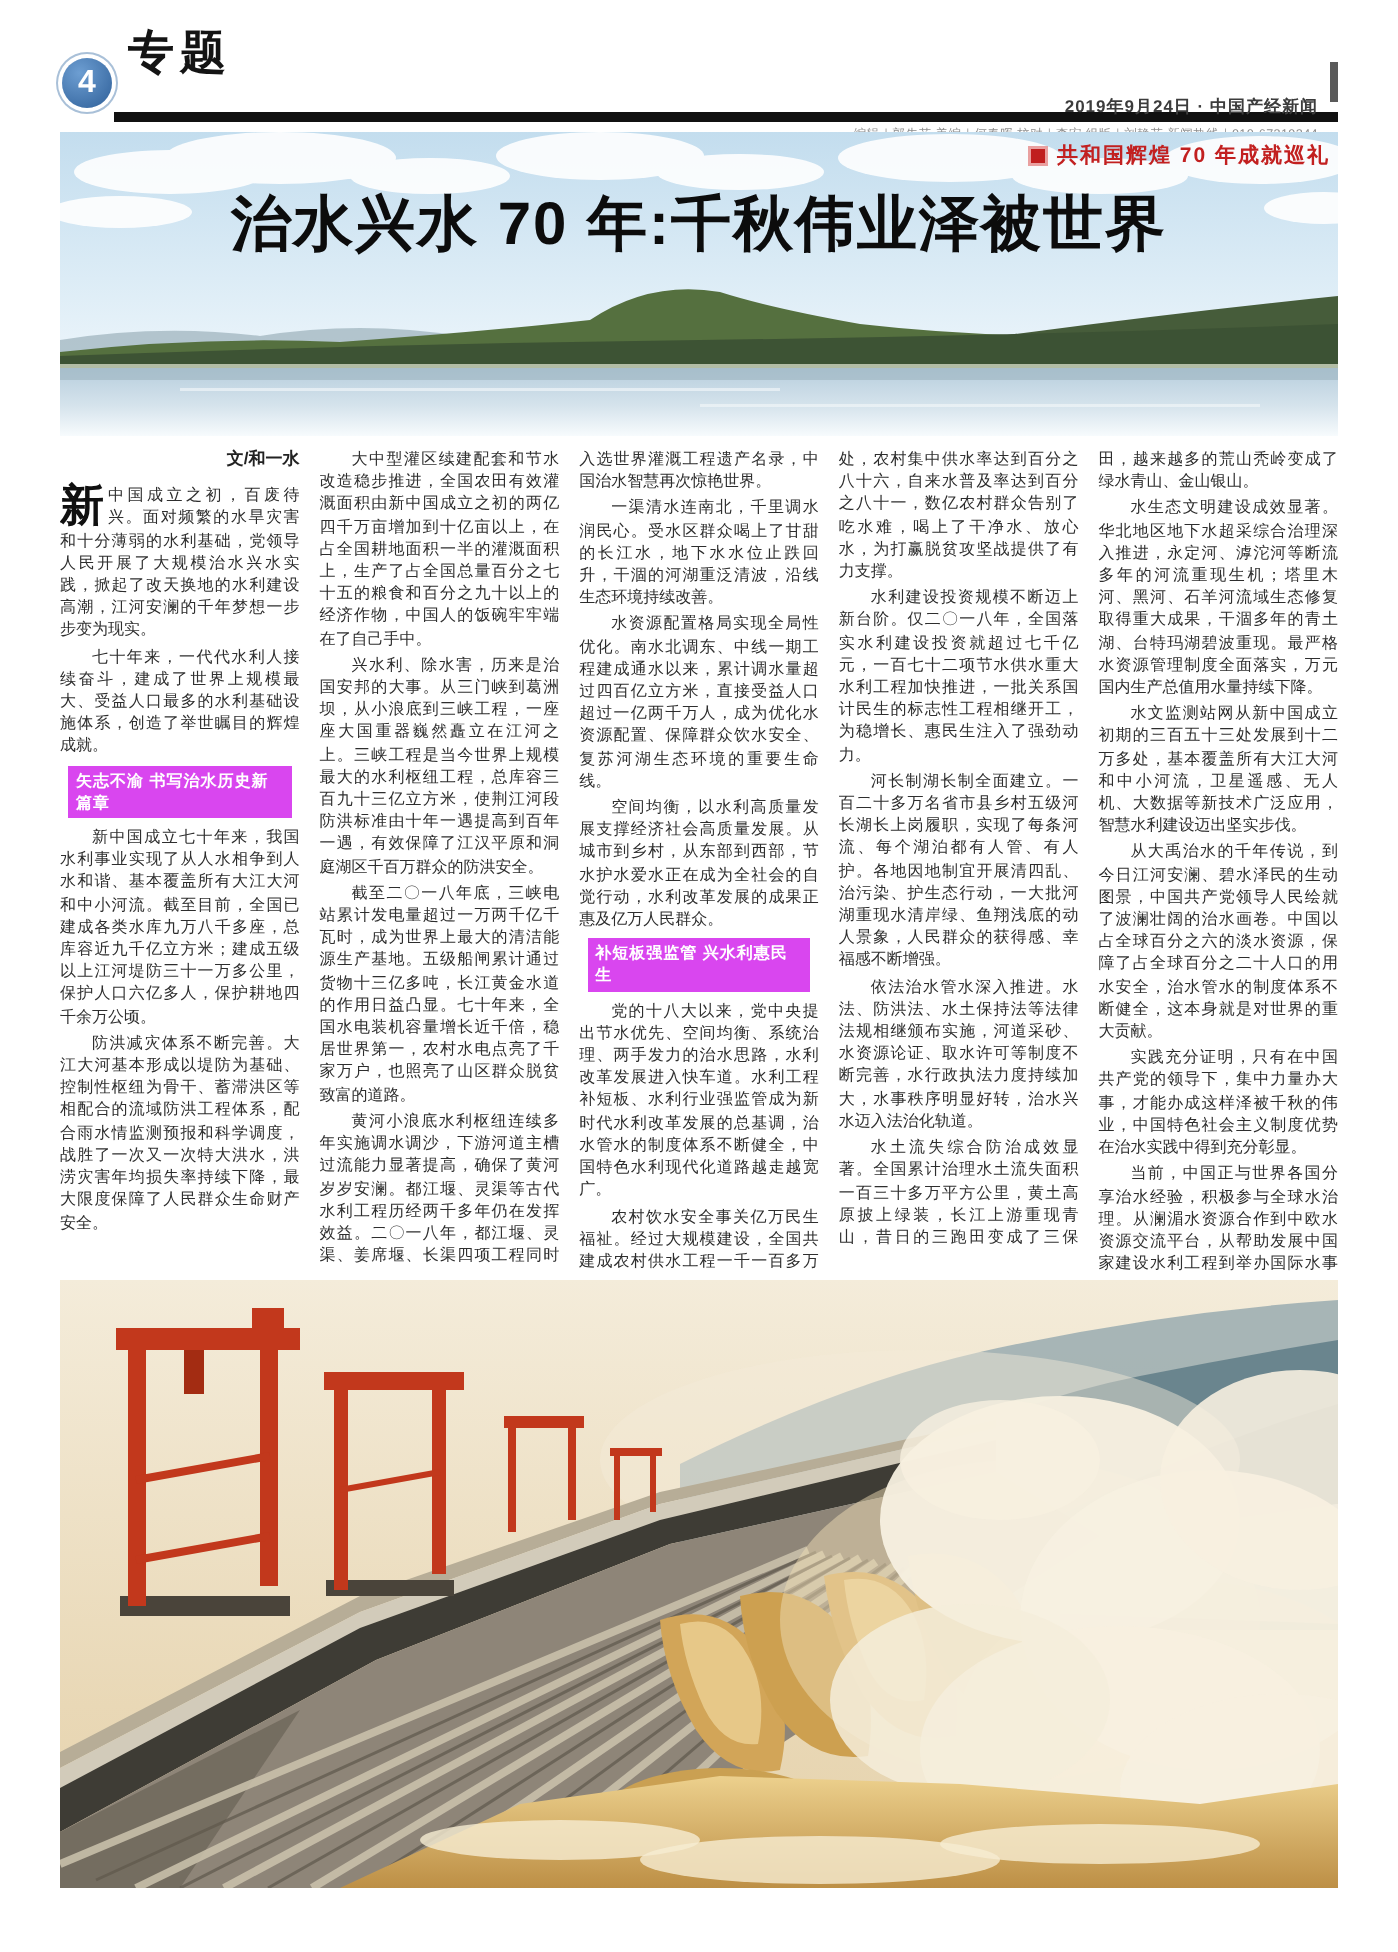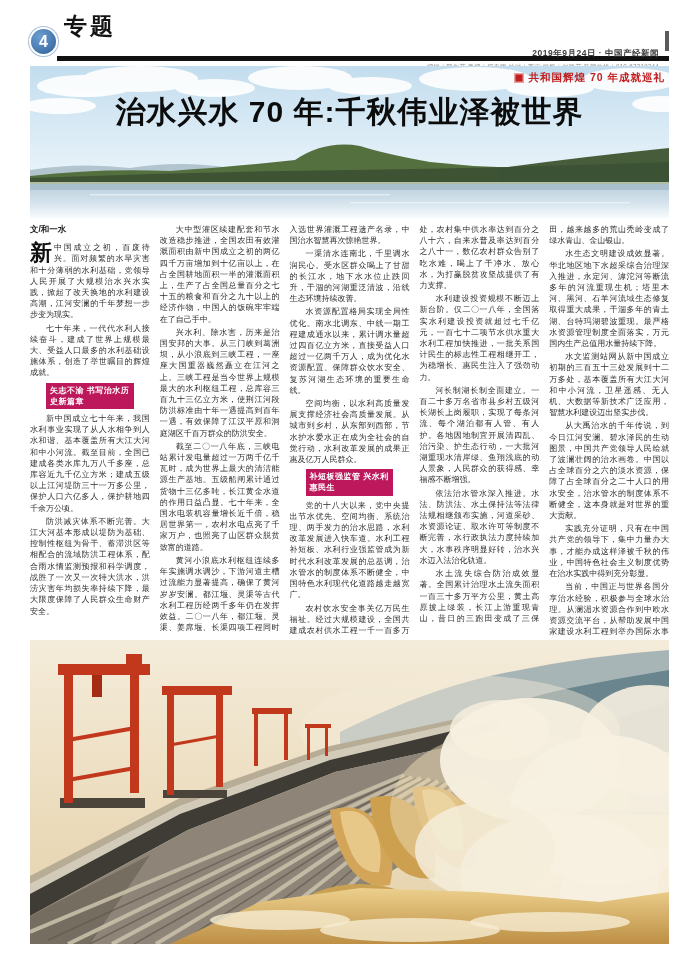--- a/index.html
+++ b/index.html
@@ -26,27 +26,27 @@
   .campaign-banner{position:absolute;top:5px;right:4px;display:flex;align-items:center;gap:4px;}
   .campaign-logo{width:10px;height:10px;background:#c01f1f;box-shadow:inset 0 0 0 1.5px #e9a0a0;}
   .campaign-text{color:#c22020;font-size:10.5px;font-weight:bold;letter-spacing:1px;}
   .main-headline{position:absolute;top:26px;left:0;width:100%;text-align:center;
     font-size:30px;font-weight:900;color:#0c0c0c;letter-spacing:1px;}
 
   
   .article{position:absolute;left:30px;top:224px;width:639px;height:415px;
     column-count:5;column-gap:10px;column-fill:auto;overflow:hidden;
     font-size:8px;line-height:11.2px;color:#2e2e2e;text-align:justify;}
-  .byline{font-weight:bold;font-size:8.5px;color:#222;margin:0 0 7px;text-align:left;}
+  .byline{font-weight:bold;font-size:8.5px;color:#222;margin:0 0 7px;text-align:right;}
   .article p{margin:0 0 2px;text-indent:2em;}
   .article p.first{text-indent:0;}
   .dropcap{float:left;font-size:22px;line-height:21px;font-weight:900;color:#101010;
     padding:0 2px 0 0;}
-  .subhead{background:#be185d;color:#ffffff;font-size:8px;font-weight:bold;
-    padding:2px 4px;margin:4px 16px;text-align:left;letter-spacing:.5px;text-indent:0;
+  .subhead{background:#d946ef;color:#ffffff;font-size:8px;font-weight:bold;
+    padding:2px 4px;margin:4px 4px;text-align:left;letter-spacing:.5px;text-indent:0;
     break-inside:avoid;-webkit-column-break-inside:avoid;}
 
   
   .photo-bottom{position:absolute;left:30px;top:640px;width:639px;height:304px;overflow:hidden;}
   .photo-bottom svg{display:block;}
 </style>
 </head>
 <body>
 
 <div class="page">

